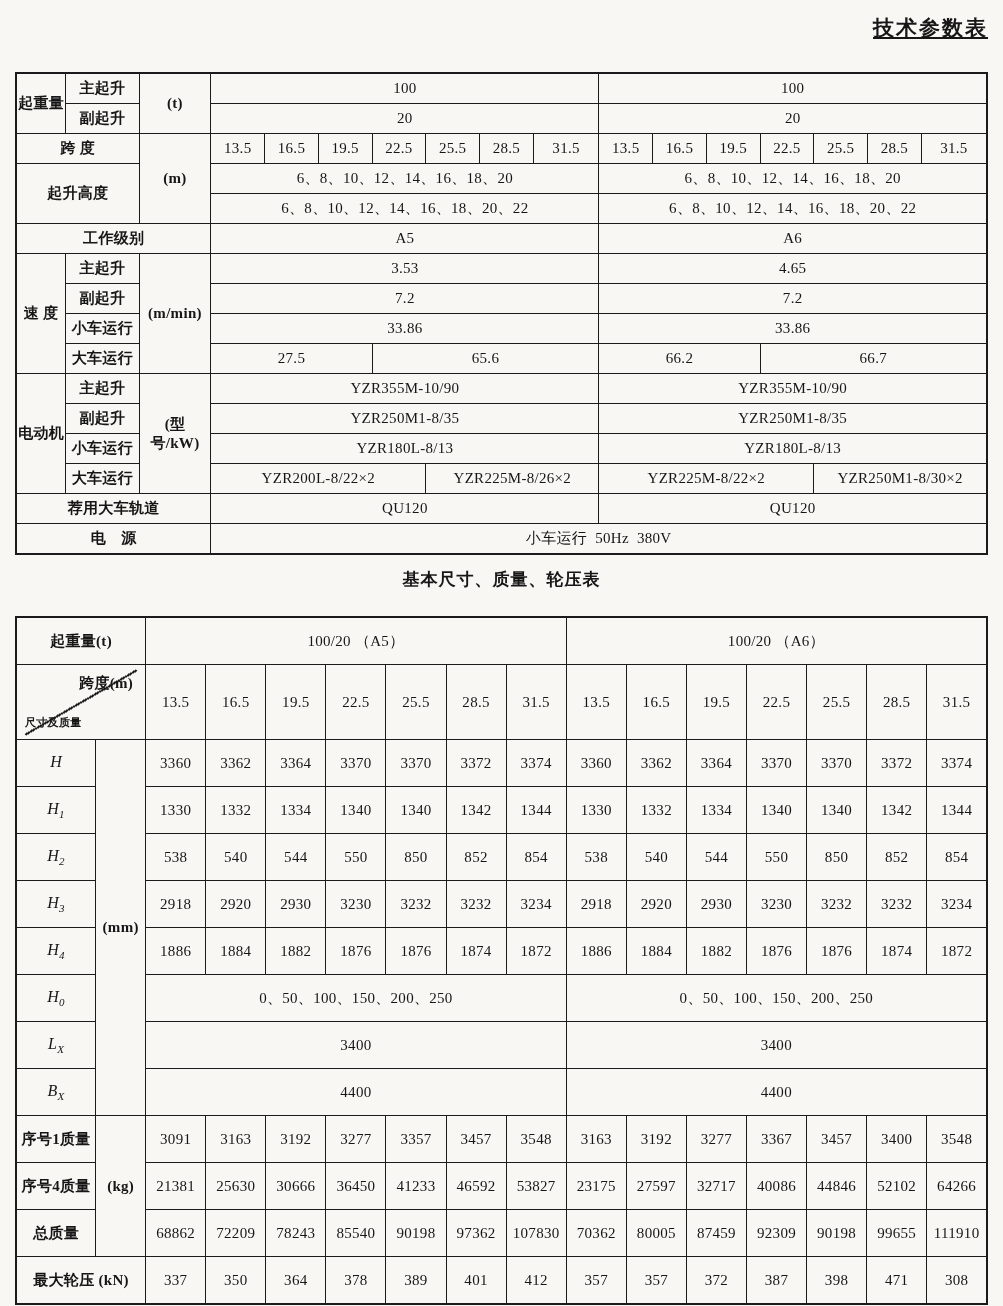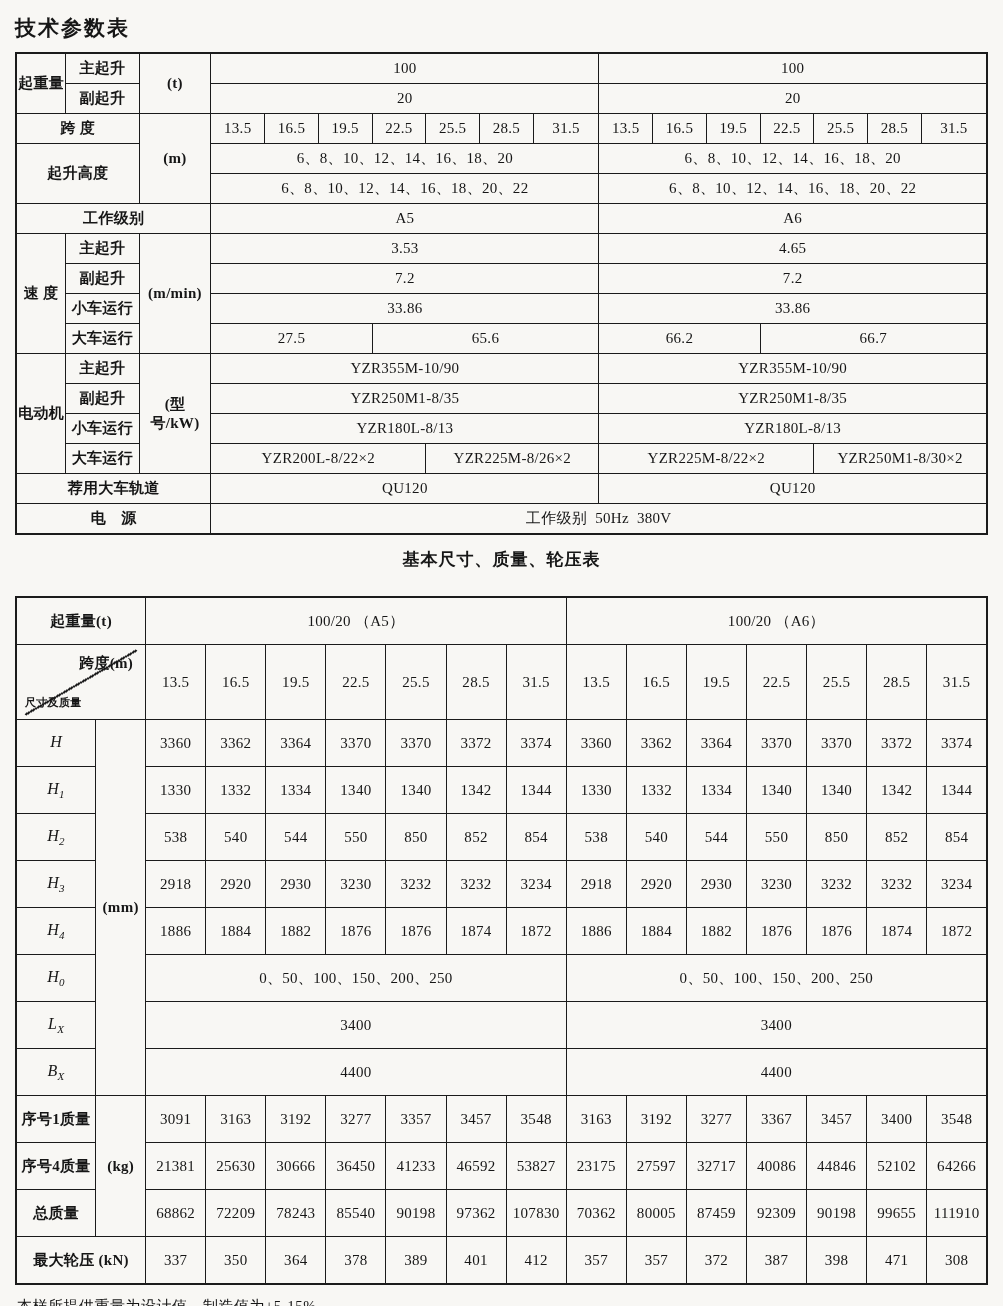--- a/index.html
+++ b/index.html
@@ -3,22 +3,22 @@
 <meta charset="utf-8">
 <style>
   html,body{margin:0;padding:0;background:#eceae6;}
   .page{
     width:1003px;height:1306px;box-sizing:border-box;
     background:#f8f7f4;color:#161616;
     font-family:"Liberation Serif","DejaVu Serif",serif;
     padding:8px 15px 0 15px;overflow:hidden;
   }
   h1.t1title{
-    text-align:left;font-size:21px;font-weight:bold;
-    margin:6px 0 10px 0;letter-spacing:2px;
+    text-align:right;font-size:21px;font-weight:bold;
+    margin:6px 0 30px 0;letter-spacing:2px;text-decoration:underline;
   }
   h2.t2title{
     text-align:center;font-size:17px;font-weight:bold;
     margin:13px 0 25px 0;letter-spacing:1px;
   }
   table.t{
     table-layout:fixed;border-collapse:collapse;
     border:2.5px solid #1b1b1b;background:#f8f7f4;
   }
   table.t td{
@@ -171,21 +171,21 @@
       <td colspan="4">YZR225M-8/22×2</td>
       <td colspan="3">YZR250M1-8/30×2</td>
     </tr>
     <tr>
       <td class="lbl" colspan="3">荐用大车轨道</td>
       <td colspan="7">QU120</td>
       <td colspan="7">QU120</td>
     </tr>
     <tr>
       <td class="lbl" colspan="3">电　源</td>
-      <td class="powerv" colspan="14">工作级别  50Hz  380V</td>
+      <td class="powerv" colspan="14">小车运行  50Hz  380V</td>
     </tr>
   </tbody>
     </table>
 
   <h2 class="t2title">基本尺寸、质量、轮压表</h2>
 
   <table class="t t2">
     <colgroup>
       <col class="cl">
         <col class="cu">

